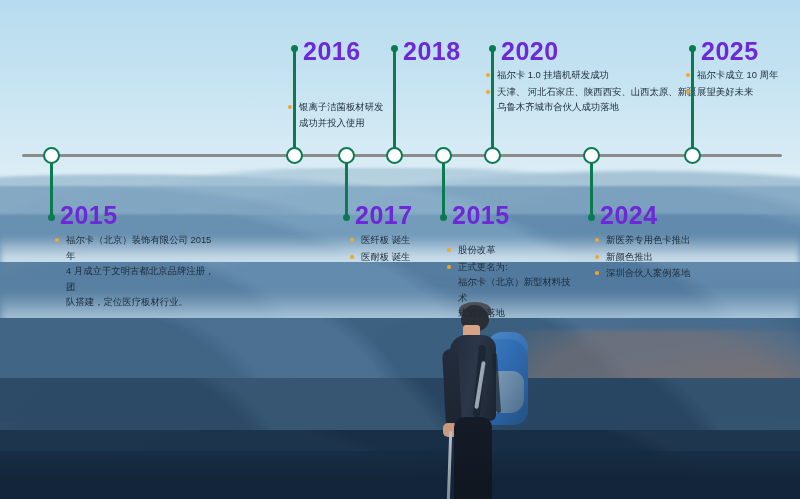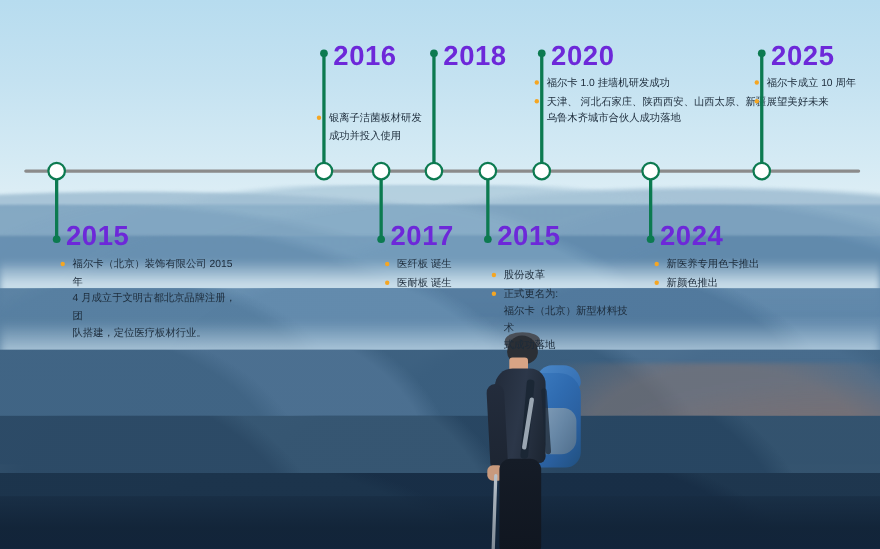--- a/index.html
+++ b/index.html
@@ -318,20 +318,21 @@
   </div>
 
   <div class="event" style="left:590px; top:155px;">
     <div class="stem" style="top:0; height:62px;"></div>
     <div class="node"></div>
     <div class="dot-end" style="top:59px;"></div>
     <div class="year" style="left:10px; top:48px;">2024</div>
     <div class="bullets" style="left:5px; top:77px; width:160px;">
       <div class="bullet">新医养专用色卡推出</div>
       <div class="bullet">新颜色推出</div>
+      <div class="bullet">深圳合伙人案例落地</div>
     </div>
   </div>
 
   <div class="event" style="left:691px; top:155px;">
     <div class="stem" style="top:-108px; height:110px;"></div>
     <div class="node"></div>
     <div class="dot-end" style="top:-110px;"></div>
     <div class="year" style="left:10px; top:-116px;">2025</div>
     <div class="bullets" style="left:-5px; top:-88px; width:120px;">
       <div class="bullet">福尔卡成立 10 周年</div>

